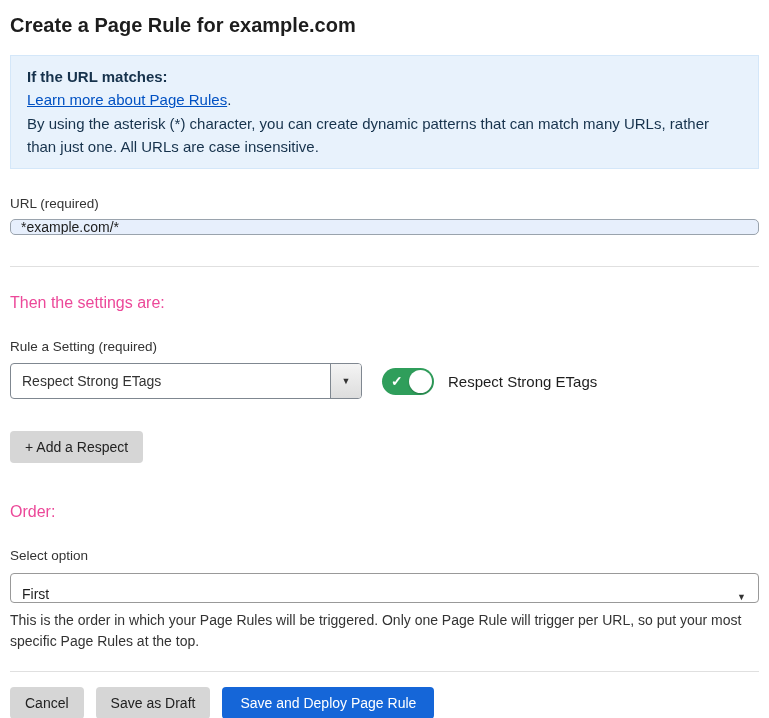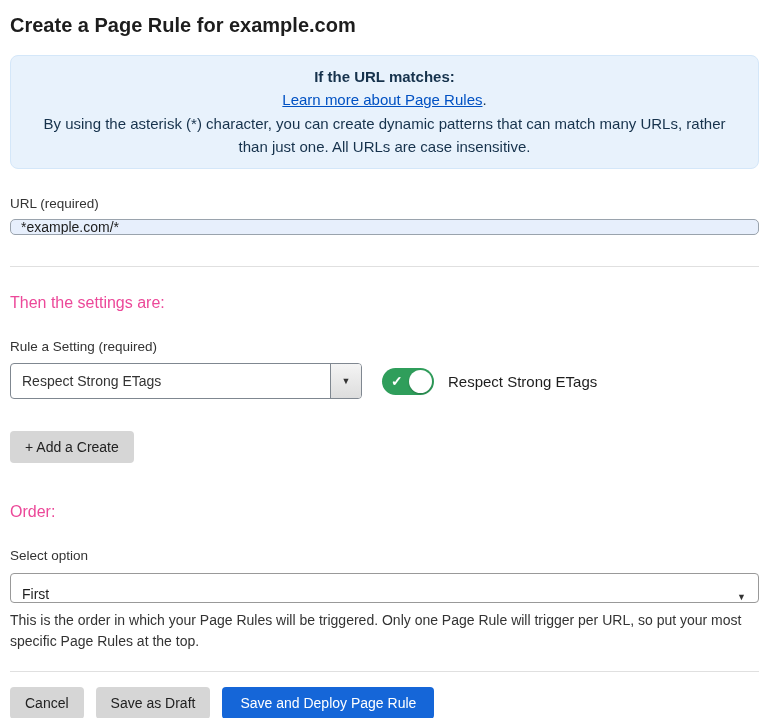--- a/index.html
+++ b/index.html
@@ -15,26 +15,25 @@
   .page-title {
     font-size: 20px;
     font-weight: bold;
     color: #1d1d1d;
     margin: 4px 0 18px 0;
   }
 
   .info-box {
     background: #e8f2fc;
     border: 1px solid #d4e7f9;
-    border-radius: 8px;
+    border-radius: 0;
     padding: 9px 16px 10px 16px;
     font-size: 15px;
     line-height: 1.55;
     color: #16324c;
-    text-align: center;
   }
   .info-box .info-heading { font-weight: bold; }
   .info-box a.info-link {
     color: #0051c3;
     text-decoration: underline;
     cursor: pointer;
   }
 
   .field-label {
     font-size: 13.5px;
@@ -216,21 +215,21 @@
         <span class="caret-glyph">▼</span>
       </div>
     </div>
     <div class="toggle">
       <span class="toggle-check">✓</span>
       <span class="toggle-knob"></span>
     </div>
     <div class="toggle-text">Respect Strong ETags</div>
   </div>
 
-  <button class="btn btn-gray add-setting-btn">+ Add a Create</button>
+  <button class="btn btn-gray add-setting-btn">+ Add a Respect</button>
 
   <div class="section-heading order">Order:</div>
 
   <div class="field-label">Select option</div>
 
   <div class="order-select">
     <span class="select-value">First</span>
     <span class="caret-glyph">▼</span>
   </div>
 

